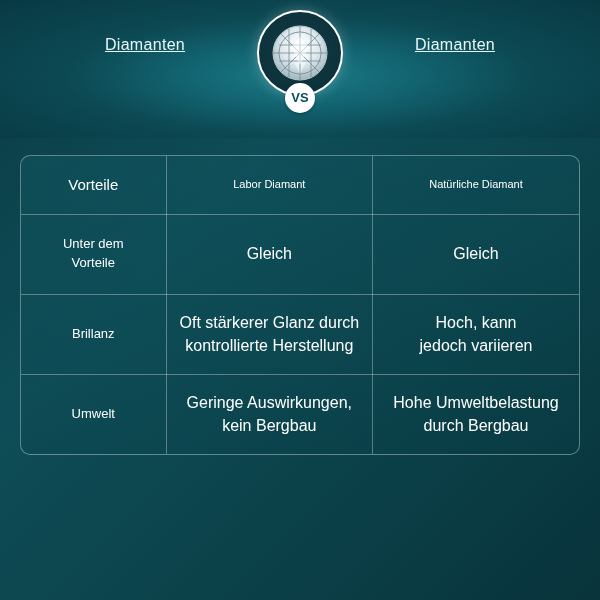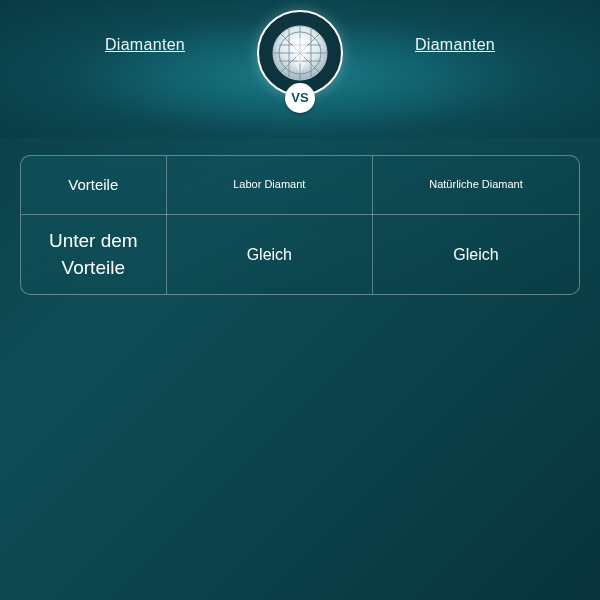--- a/index.html
+++ b/index.html
@@ -115,21 +115,21 @@
   }
   tr > *:last-child { border-right: none; }
   tbody tr:last-child td { border-bottom: none; }
   thead th {
     height: 58px;
     font-size: 11px;
     font-weight: normal;
   }
   thead th.col-feature { font-size: 15px; }
   tbody td { height: 80px; font-size: 16px; }
-  tbody td.feature { font-size: 19px; }
+  tbody td.feature { font-size: 13px; }
   col.c1 { width: 26%; }
   col.c2 { width: 37%; }
   col.c3 { width: 37%; }
 </style>
 </head>
 <body>
 
 <div class="header">
   <div class="header-inner">
     <div class="side">
@@ -190,15 +190,41 @@
           <div>Unter dem</div>
           <div>Vorteile</div>
         </td>
         <td>
           <div>Gleich</div>
         </td>
         <td>
           <div>Gleich</div>
         </td>
       </tr>
+      <tr>
+        <td class="feature">
+          <div>Brillanz</div>
+        </td>
+        <td>
+          <div>Oft stärkerer Glanz durch</div>
+          <div>kontrollierte Herstellung</div>
+        </td>
+        <td>
+          <div>Hoch, kann</div>
+          <div>jedoch variieren</div>
+        </td>
+      </tr>
+      <tr>
+        <td class="feature">
+          <div>Umwelt</div>
+        </td>
+        <td>
+          <div>Geringe Auswirkungen,</div>
+          <div>kein Bergbau</div>
+        </td>
+        <td>
+          <div>Hohe Umweltbelastung</div>
+          <div>durch Bergbau</div>
+        </td>
+      </tr>
     </tbody>
   </table>
 </div>
 
 </body></html>

